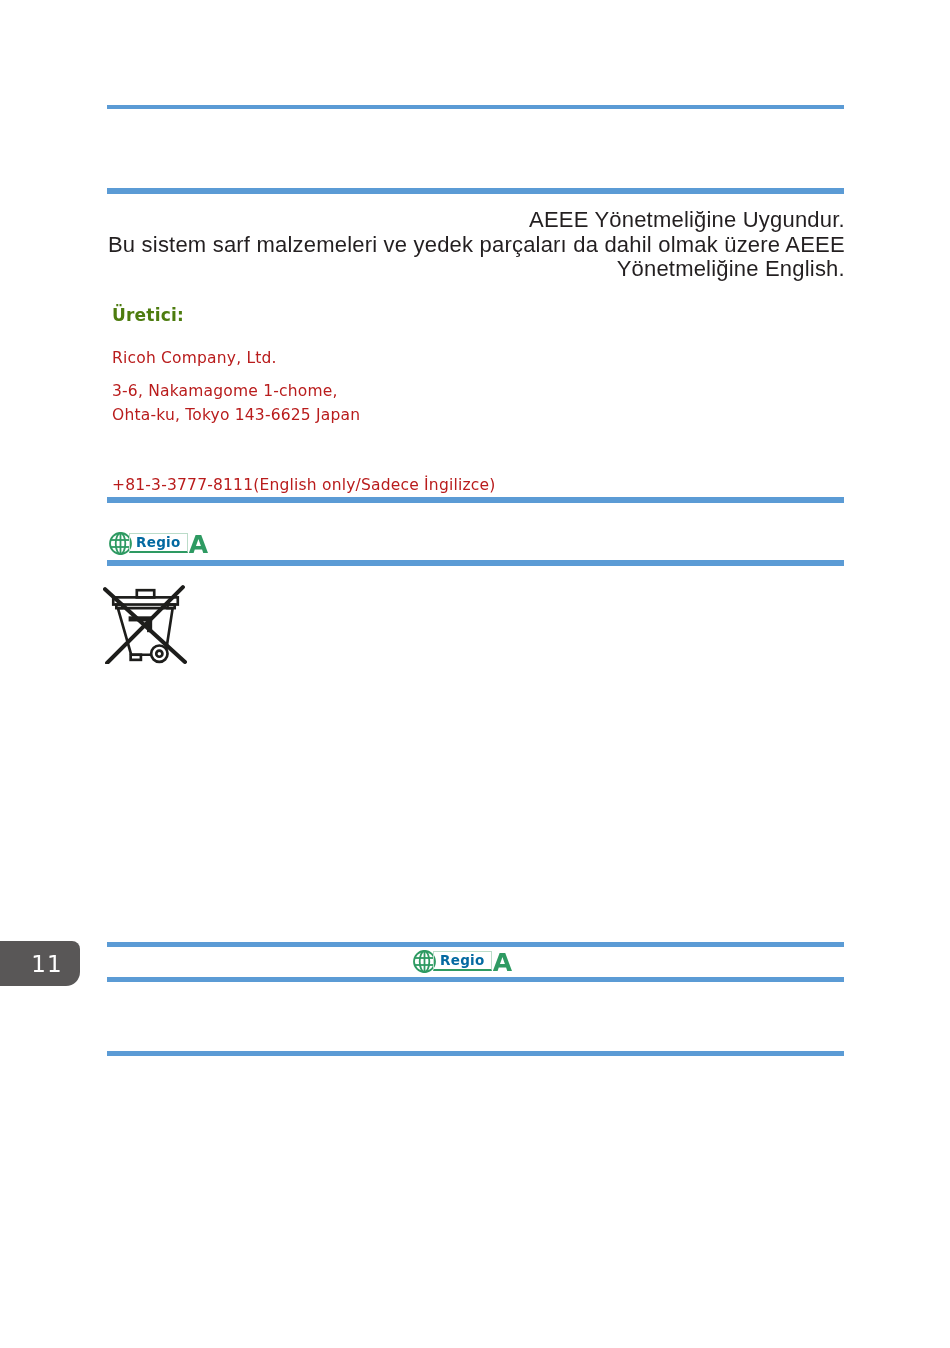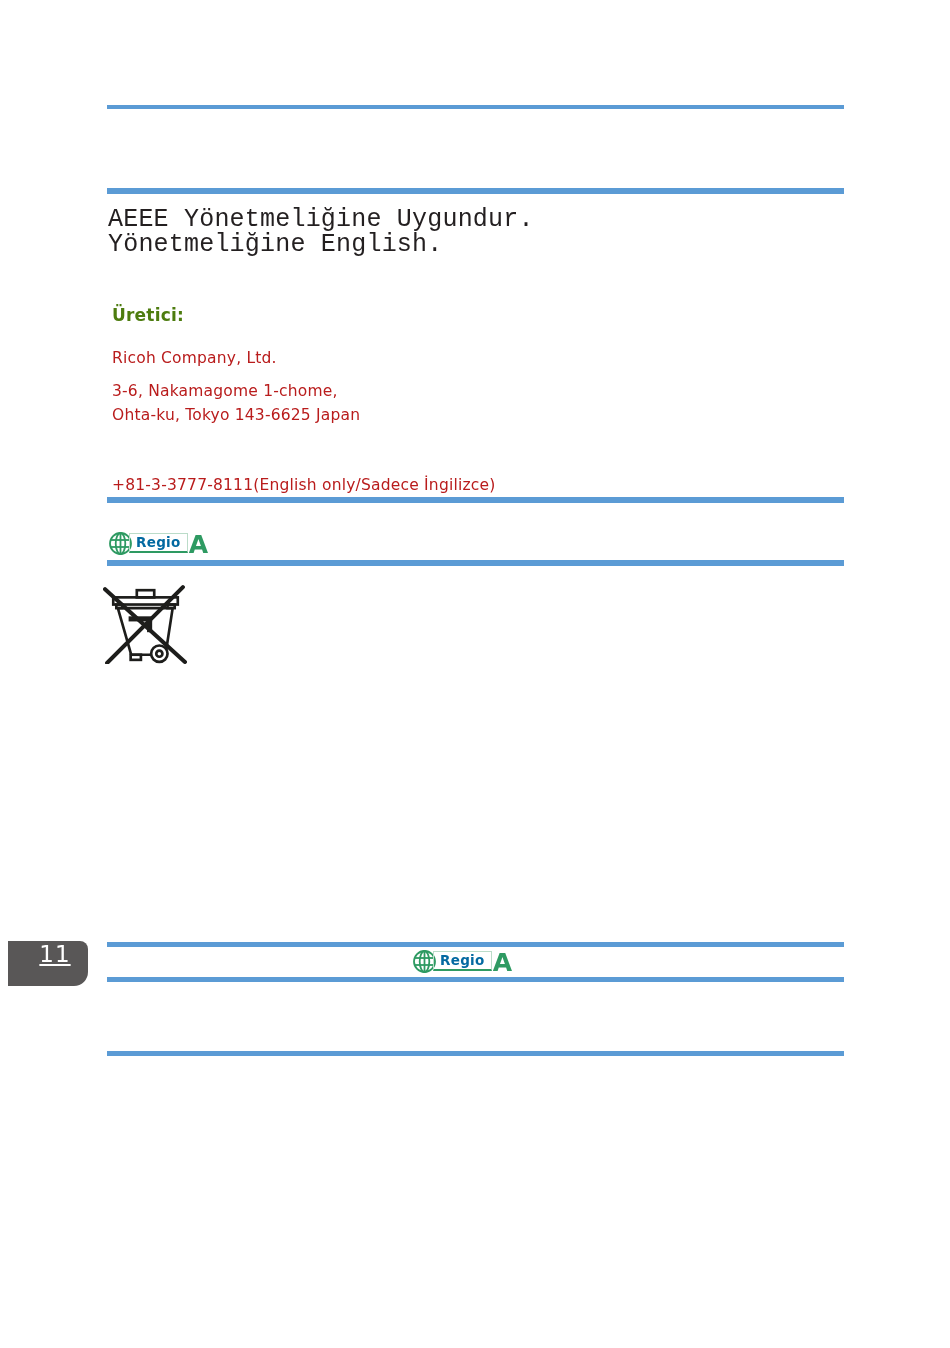--- a/index.html
+++ b/index.html
@@ -22,24 +22,25 @@
     position:absolute;
     left:107px;width:737px;
     background:var(--accent-blue);
   }
   .rule.thin{height:4px;}
   .rule.mid{height:5px;}
   .rule.thick{height:6px;}
 
   .compliance{
     position:absolute;left:108px;top:208px;
-    font-family:Liberation Mono, monospace;
-    font-size:25px;line-height:24.5px;
+    font-family:Liberation Sans, sans-serif;
+    font-size:22px;line-height:24.5px;
     color:var(--ink);
     letter-spacing:0.2px;
+    text-align:right;
   }
 
   .mfr-heading{
     position:absolute;left:112px;top:305px;
     font-size:17px;font-weight:bold;color:#4d7c0f;
     letter-spacing:0.2px;
   }
   .mfr-line{
     position:absolute;left:112px;
     font-size:15.5px;color:#b91c1c;
@@ -72,47 +73,47 @@
     color:var(--brand-green);
     margin-left:1px;
     position:relative;top:1px;
   }
   .badge-top{left:108px;top:530px;}
   .badge-bottom{left:412px;top:948px;}
 
   .weee{position:absolute;left:103px;top:584px;}
 
   .page-tab{
-    position:absolute;left:8px;top:941px;
+    position:absolute;left:0;top:941px;
     width:80px;height:45px;
     background:var(--tab-gray);
     border-radius:0 8px 14px 0;
     color:#ffffff;
-    display:flex;align-items:flex-start;justify-content:center;
+    display:flex;align-items:center;justify-content:center;
     padding-left:14px;
     font-size:23px;
     letter-spacing:1px;
-    text-decoration:underline;
   }
 </style>
 </head>
 <body>
 
 <div class="page">
 
   <div class="rule thin" style="top:105px"></div>
   <div class="rule thick" style="top:188px"></div>
   <div class="rule thick" style="top:497px"></div>
   <div class="rule thick" style="top:560px"></div>
   <div class="rule mid" style="top:942px"></div>
   <div class="rule mid" style="top:977px"></div>
   <div class="rule mid" style="top:1051px"></div>
 
   <div class="compliance">
     <div>AEEE Yönetmeliğine Uygundur.</div>
+    <div>Bu sistem sarf malzemeleri ve yedek parçaları da dahil olmak üzere AEEE</div>
     <div>Yönetmeliğine English.</div>
   </div>
 
   <div class="mfr-heading">Üretici:</div>
   <div class="mfr-line mfr-company">Ricoh Company, Ltd.</div>
   <div class="mfr-line mfr-addr1">3-6, Nakamagome 1-chome,</div>
   <div class="mfr-line mfr-addr2">Ohta-ku, Tokyo 143-6625 Japan</div>
   <div class="mfr-line mfr-phone">+81-3-3777-8111(English only/Sadece İngilizce)</div>
 
   <div class="regio-badge badge-top">

